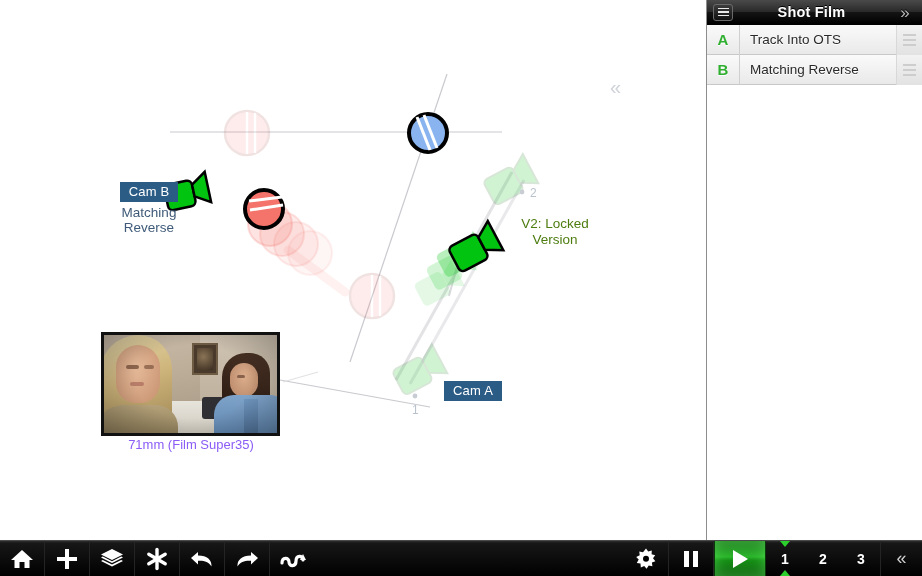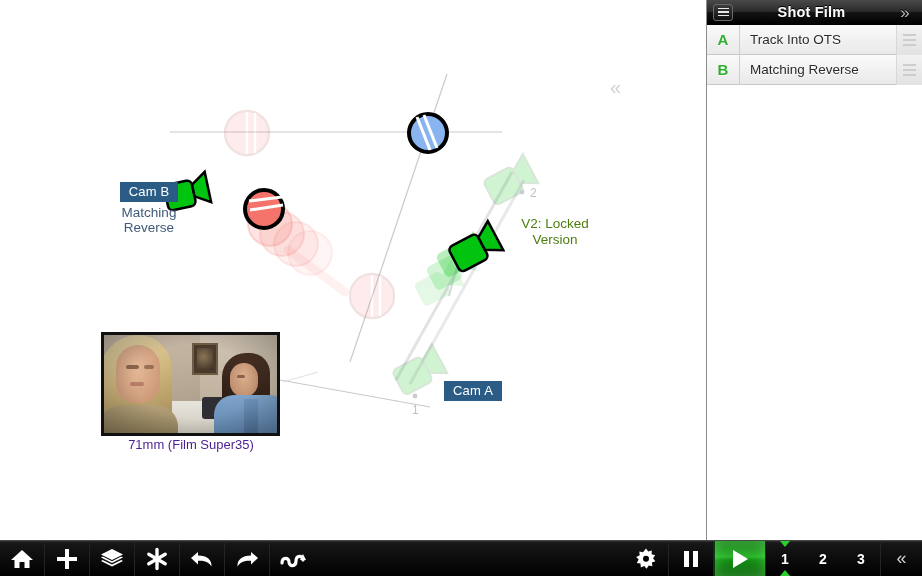--- a/index.html
+++ b/index.html
@@ -67,21 +67,21 @@
     width:179px; height:104px;
     border:3px solid #111111;
     background:#4a3f39;
     overflow:hidden;
   }
   #preview .ph { position:absolute; }
   #preview-caption {
     position:absolute;
     left:60px; top:437px; width:262px;
     text-align:center;
-    color:#4c1d95;
+    color:#8b5cf6;
     font-size:13px;
     line-height:15px;
   }
 
   
   #sidebar {
     position:absolute; right:0; top:0; width:216px; height:540px;
     background:#f4f4f4;
     border-left:1px solid #8d8d8d;
   }

